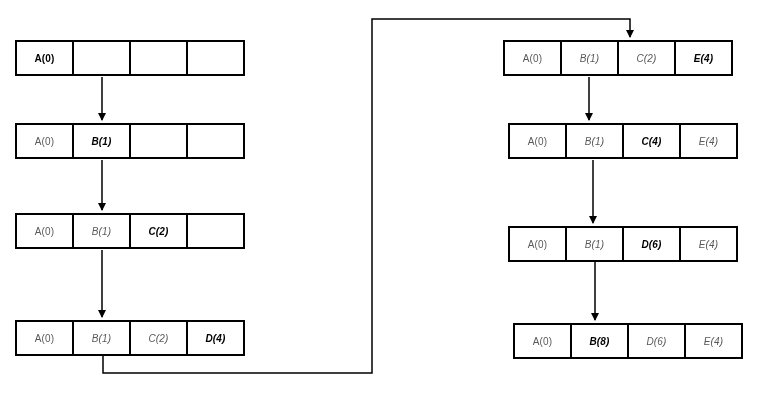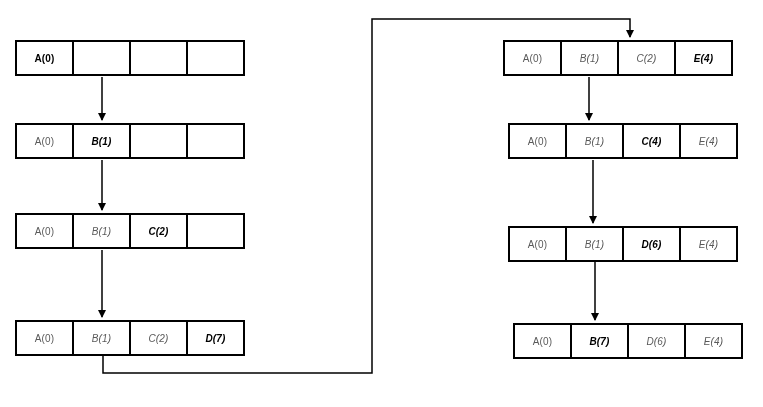--- a/index.html
+++ b/index.html
@@ -96,21 +96,21 @@
   <div class="arr-row pos-l3">
     <span class="cell">A(0)</span>
     <span class="cell">B(1)</span>
     <span class="cell bold">C(2)</span>
     <span class="cell"></span>
   </div>
   <div class="arr-row pos-l4">
     <span class="cell">A(0)</span>
     <span class="cell">B(1)</span>
     <span class="cell">C(2)</span>
-    <span class="cell bold">D(7)</span>
+    <span class="cell bold">D(4)</span>
   </div>
 
   <div class="arr-row pos-r1">
     <span class="cell">A(0)</span>
     <span class="cell">B(1)</span>
     <span class="cell">C(2)</span>
     <span class="cell bold">E(4)</span>
   </div>
   <div class="arr-row pos-r2">
     <span class="cell">A(0)</span>
@@ -119,18 +119,18 @@
     <span class="cell">E(4)</span>
   </div>
   <div class="arr-row pos-r3">
     <span class="cell">A(0)</span>
     <span class="cell">B(1)</span>
     <span class="cell bold">D(6)</span>
     <span class="cell">E(4)</span>
   </div>
   <div class="arr-row pos-r4">
     <span class="cell">A(0)</span>
-    <span class="cell bold">B(7)</span>
+    <span class="cell bold">B(8)</span>
     <span class="cell">D(6)</span>
     <span class="cell">E(4)</span>
   </div>
 
 </div>
 
 </body></html>

